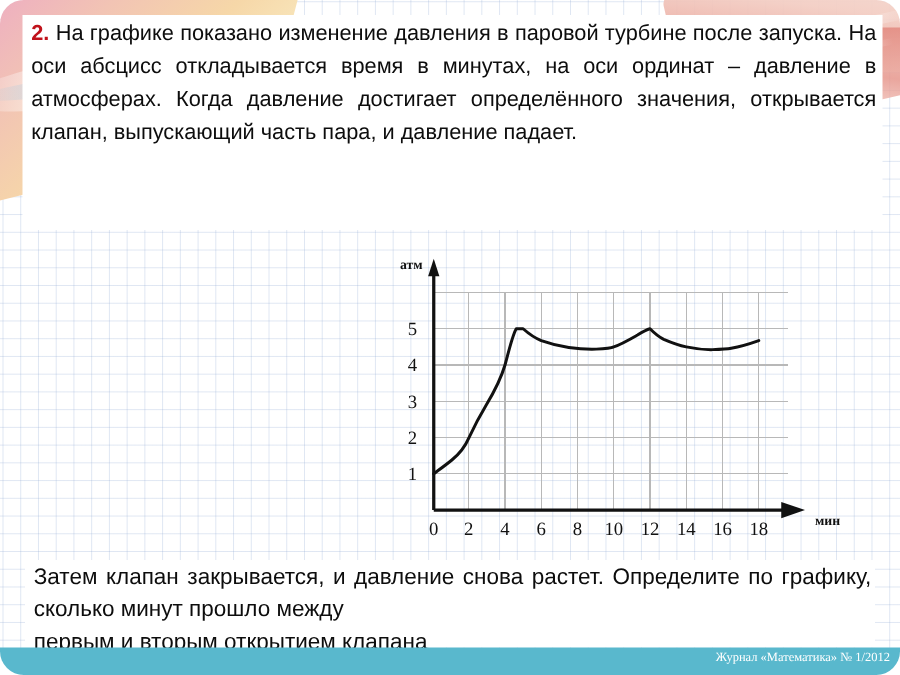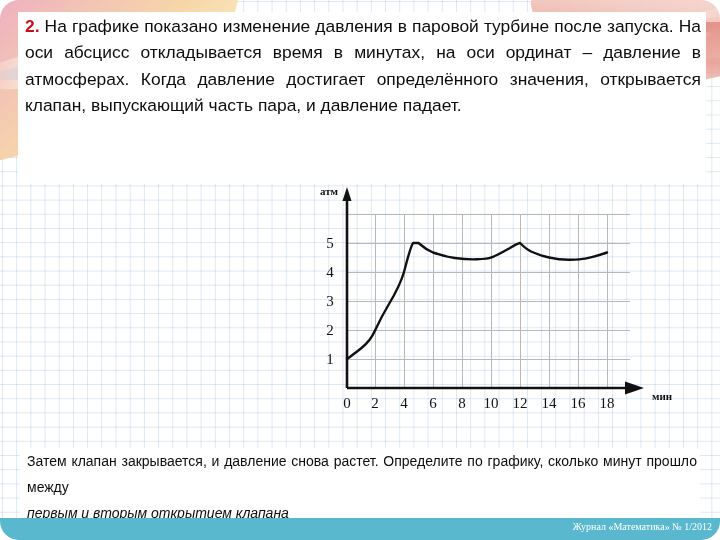--- a/index.html
+++ b/index.html
@@ -142,30 +142,29 @@
     width: 680px;
     height: 70px;
     background: #ffffff;
     z-index: 3;
   }
   .outro-text {
     position: absolute;
     left: 7px;
     top: 0px;
     width: 670px;
-    font-size: 14px;
+    font-size: 18px;
     line-height: 26px;
     color: #0d0d0d;
     text-align: justify;
     text-align-last: left;
   }
   .outro-text .lastline {
     display: block;
     text-align: center;
-    font-style: italic;
   }
 
   
   .footer-bar {
     position: absolute;
     left: 0;
     bottom: 0;
     width: 720px;
     height: 22px;
     background: #59b8cd;
@@ -179,21 +178,21 @@
     font-size: 10px;
     color: #ffffff;
     white-space: nowrap;
     text-align: center;
   }
 
   
   .chart-wrap {
     position: absolute;
     left: 300px;
-    top: 174px;
+    top: 194px;
     width: 400px;
     height: 245px;
     z-index: 2;
   }
   .chart-wrap svg {
     display: block;
   }
   .axis-label {
     font-family: "Liberation Serif", serif;
     font-size: 11px;

